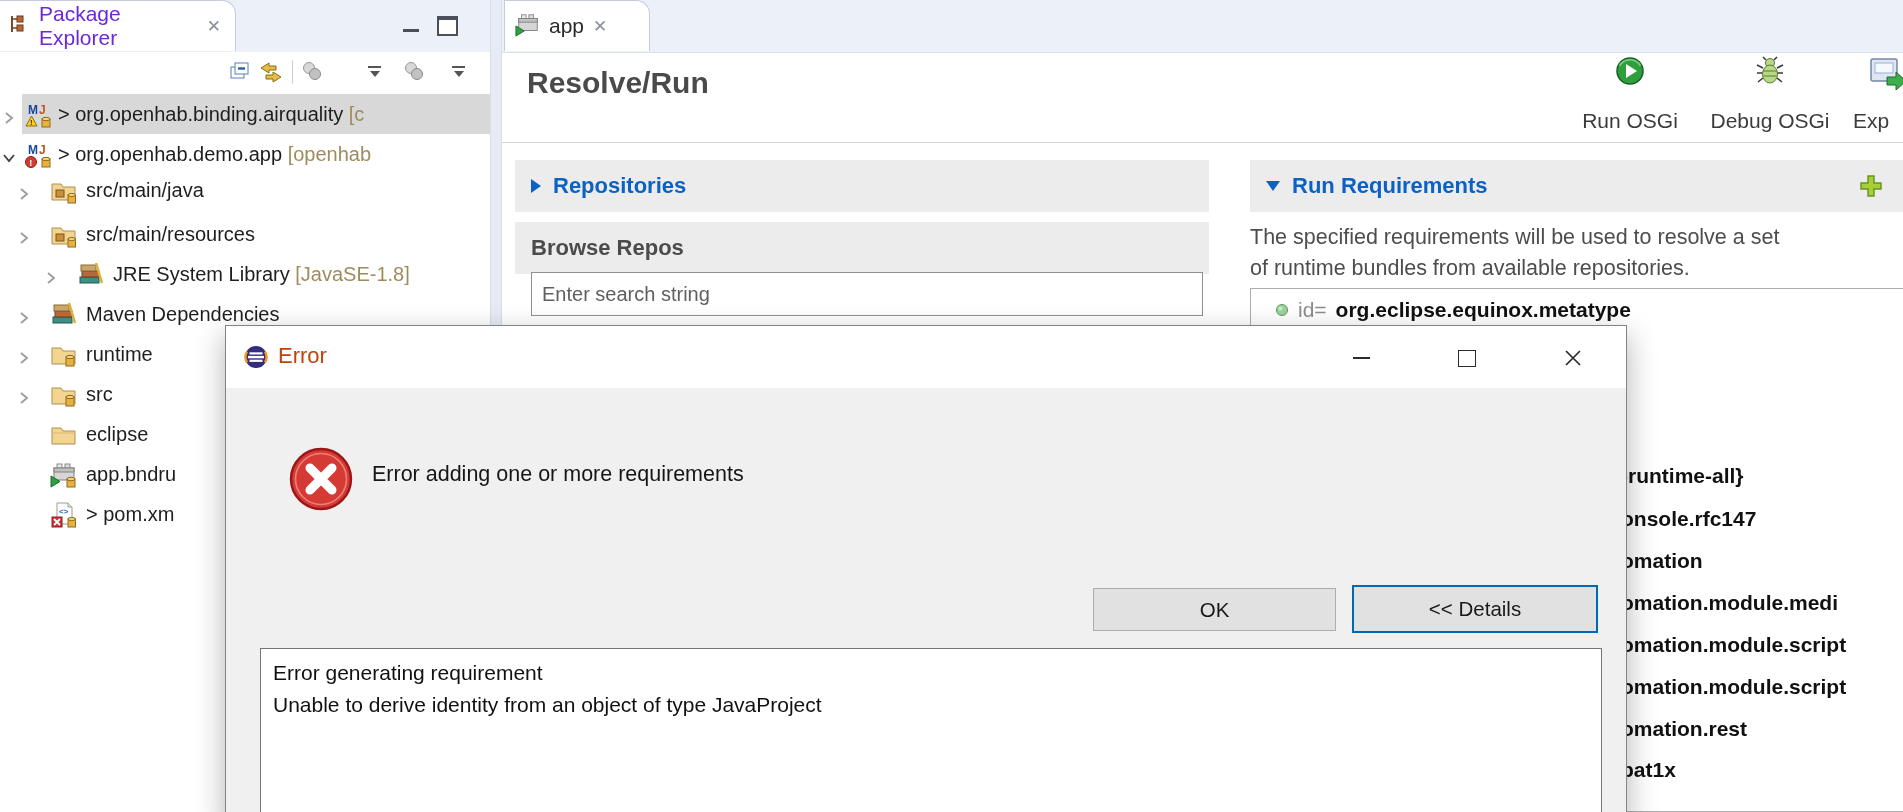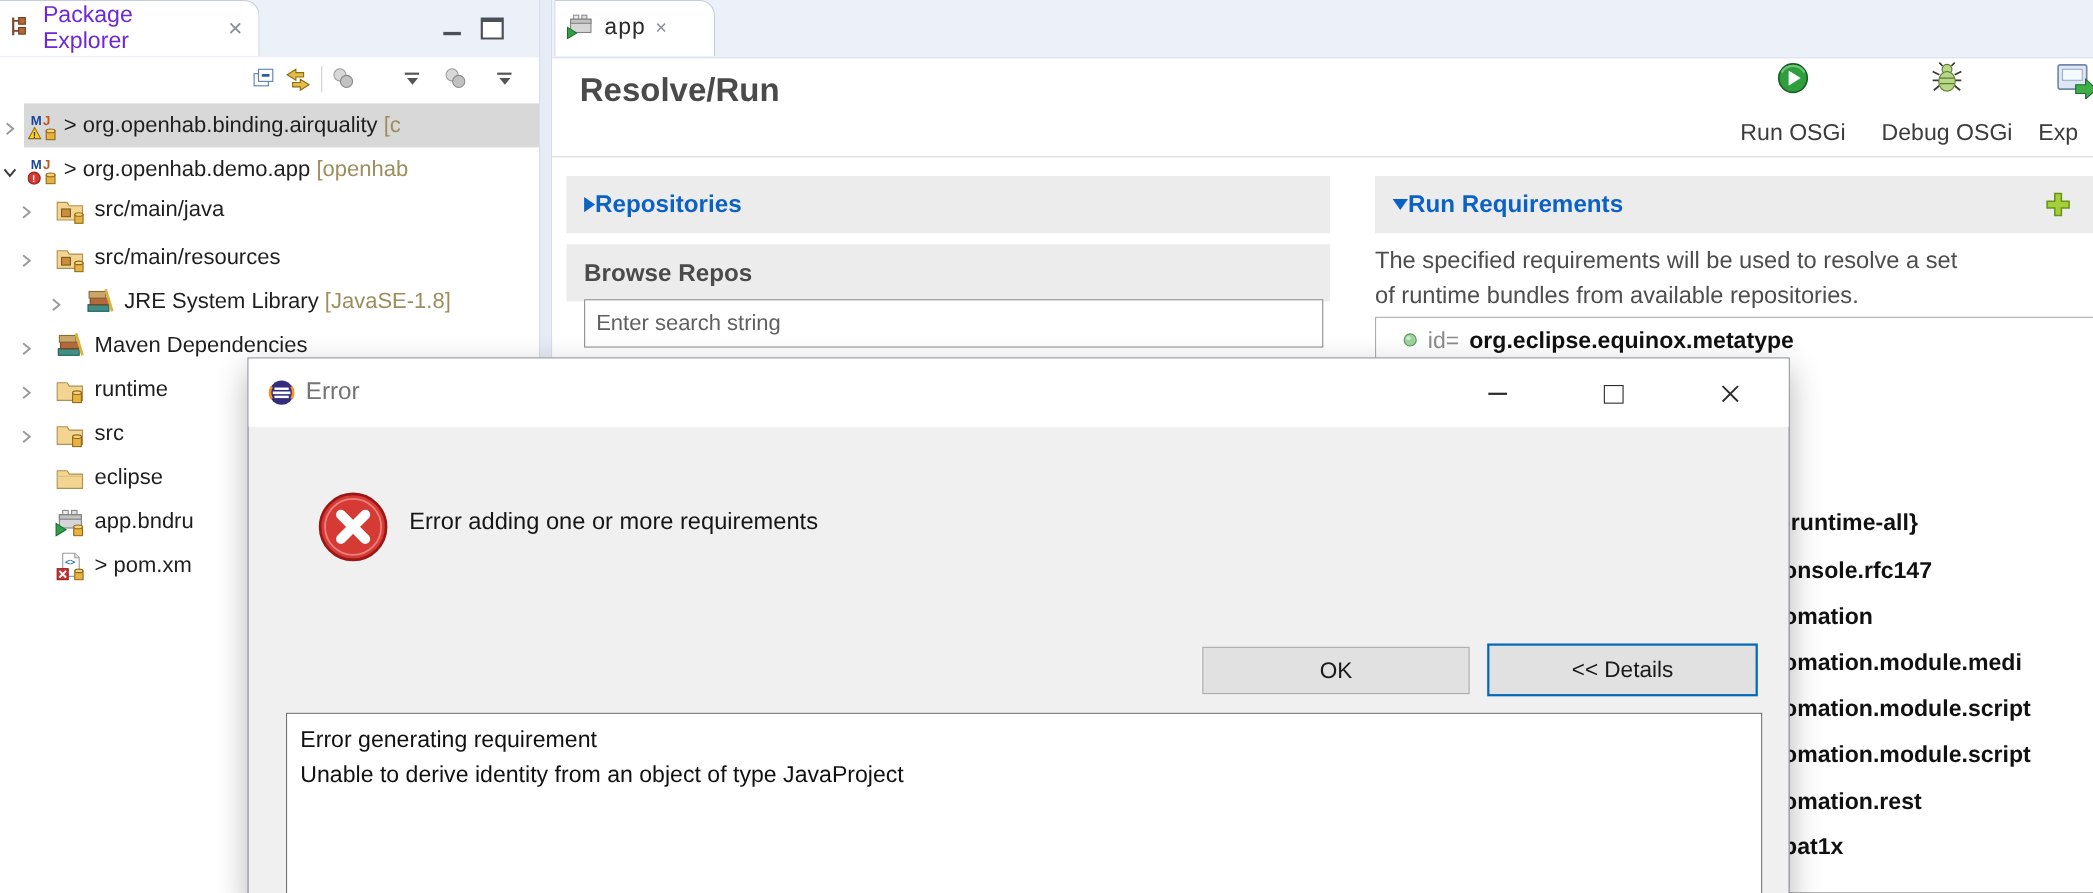--- a/index.html
+++ b/index.html
@@ -26,48 +26,48 @@
   .ticon{position:absolute;top:7px;}
   .d0 .ticon{left:25px;} .d1 .ticon{left:50px;}
   .tlabel{position:absolute;white-space:pre;}
   .d0 .tlabel{left:58px;} .d1 .tlabel{left:86px;}
   .tsuffix{color:#9d8d5c;}
   
   .sash{position:absolute;left:490px;top:0;width:12px;height:812px;background:#e7ebf5;border-left:1px solid #d8ddeb;border-right:1px solid #d8ddeb;box-sizing:border-box;}
   
   .editor{position:absolute;left:502px;top:0;width:1401px;height:812px;background:#fff;}
   .etab{position:absolute;left:2px;top:0;height:51px;background:#fff;border:1px solid #c6ccdc;border-bottom:none;
-        border-radius:0 14px 0 0;display:flex;align-items:center;padding:0 16px 0 10px;gap:9px;box-sizing:border-box;font-family:Liberation Mono, monospace;}
+        border-radius:0 14px 0 0;display:flex;align-items:center;padding:0 16px 0 10px;gap:9px;box-sizing:border-box;}
   .etab .ttl{font-size:21px;color:#2b2b2b;}
   .heading{position:absolute;left:25px;top:66px;font-size:30px;font-weight:bold;color:#4a4a4a;}
   .hsep{position:absolute;left:0;top:142px;width:1401px;border-top:1px solid #d6d6d6;}
   .action{position:absolute;top:56px;height:70px;text-align:center;}
   .action .aicon{display:block;height:36px;}
   .action .albl{display:block;font-size:21px;color:#3c3c3c;margin-top:17px;}
-  .sectionbar{position:absolute;height:52px;background:#ececec;display:flex;align-items:center;box-sizing:border-box;padding:0 16px;}
+  .sectionbar{position:absolute;height:52px;background:#ececec;display:flex;align-items:center;box-sizing:border-box;padding:0 16px;gap:12px;}
   .sec-title{font-size:22px;font-weight:bold;color:#0b62c4;}
   .tri-right{width:0;height:0;border-left:10px solid #0b62c4;border-top:7px solid transparent;border-bottom:7px solid transparent;}
   .tri-down{width:0;height:0;border-top:10px solid #0b62c4;border-left:7px solid transparent;border-right:7px solid transparent;}
   .bar-title-dark{font-size:22px;font-weight:bold;color:#4b4b4b;}
   .search{position:absolute;left:29px;top:272px;width:672px;height:44px;border:1px solid #8f8f8f;font-size:20px;
           padding:0 10px;box-sizing:border-box;font-family:"Liberation Sans",sans-serif;color:#333;background:#fff;}
   .search::placeholder{color:#5f5f5f;opacity:1;}
   .desc{position:absolute;left:748px;width:660px;font-size:21.5px;line-height:31px;color:#4d4d4d;}
   .reqbox{position:absolute;left:748px;top:288px;width:660px;height:524px;background:#fff;border:1px solid #adadad;box-sizing:border-box;}
   .reqrow{display:flex;align-items:center;gap:9px;padding:9px 0 0 24px;font-size:21px;}
   .reqrow .pfx{color:#8c8c8c;}
   .reqrow .val{font-weight:bold;color:#111;}
   .plusbtn{position:absolute;right:20px;top:14px;}
   .tail{position:absolute;left:1119px;font-size:21px;font-weight:bold;color:#111;white-space:pre;}
   
   .dialog{position:absolute;left:225px;top:325px;width:1402px;height:500px;background:#f0f0f0;
           border:1px solid #7e838d;box-shadow:0 10px 28px rgba(0,0,0,.30);z-index:20;box-sizing:border-box;}
   .dlg-title{position:absolute;left:0;top:0;width:100%;height:62px;background:#fff;}
   .dlg-title .dicon{position:absolute;left:17px;top:18px;}
-  .dlg-title .dtxt{position:absolute;left:52px;top:17px;font-size:22px;color:#737373;}
+  .dlg-title .dtxt{position:absolute;left:52px;top:17px;font-size:22px;color:#c2410c;}
   .wctl{position:absolute;top:18px;width:28px;height:28px;display:flex;align-items:center;justify-content:center;}
   .err-icon{position:absolute;left:62px;top:120px;}
   .dlg-msg{position:absolute;left:146px;top:136px;font-size:21.5px;color:#161616;}
   .btn{position:absolute;display:flex;align-items:center;justify-content:center;font-size:20.5px;color:#1a1a1a;
        background:#e1e1e1;box-sizing:border-box;}
   .btn-ok{left:867px;top:262px;width:243px;height:43px;border:1px solid #adadad;}
   .btn-details{left:1126px;top:259px;width:246px;height:48px;border:2px solid #0068b8;}
   .details-box{position:absolute;left:34px;top:322px;width:1342px;height:200px;background:#fff;border:1px solid #757575;
                box-sizing:border-box;padding:8px 12px;font-size:21px;line-height:31.5px;color:#111;}
 </style>

